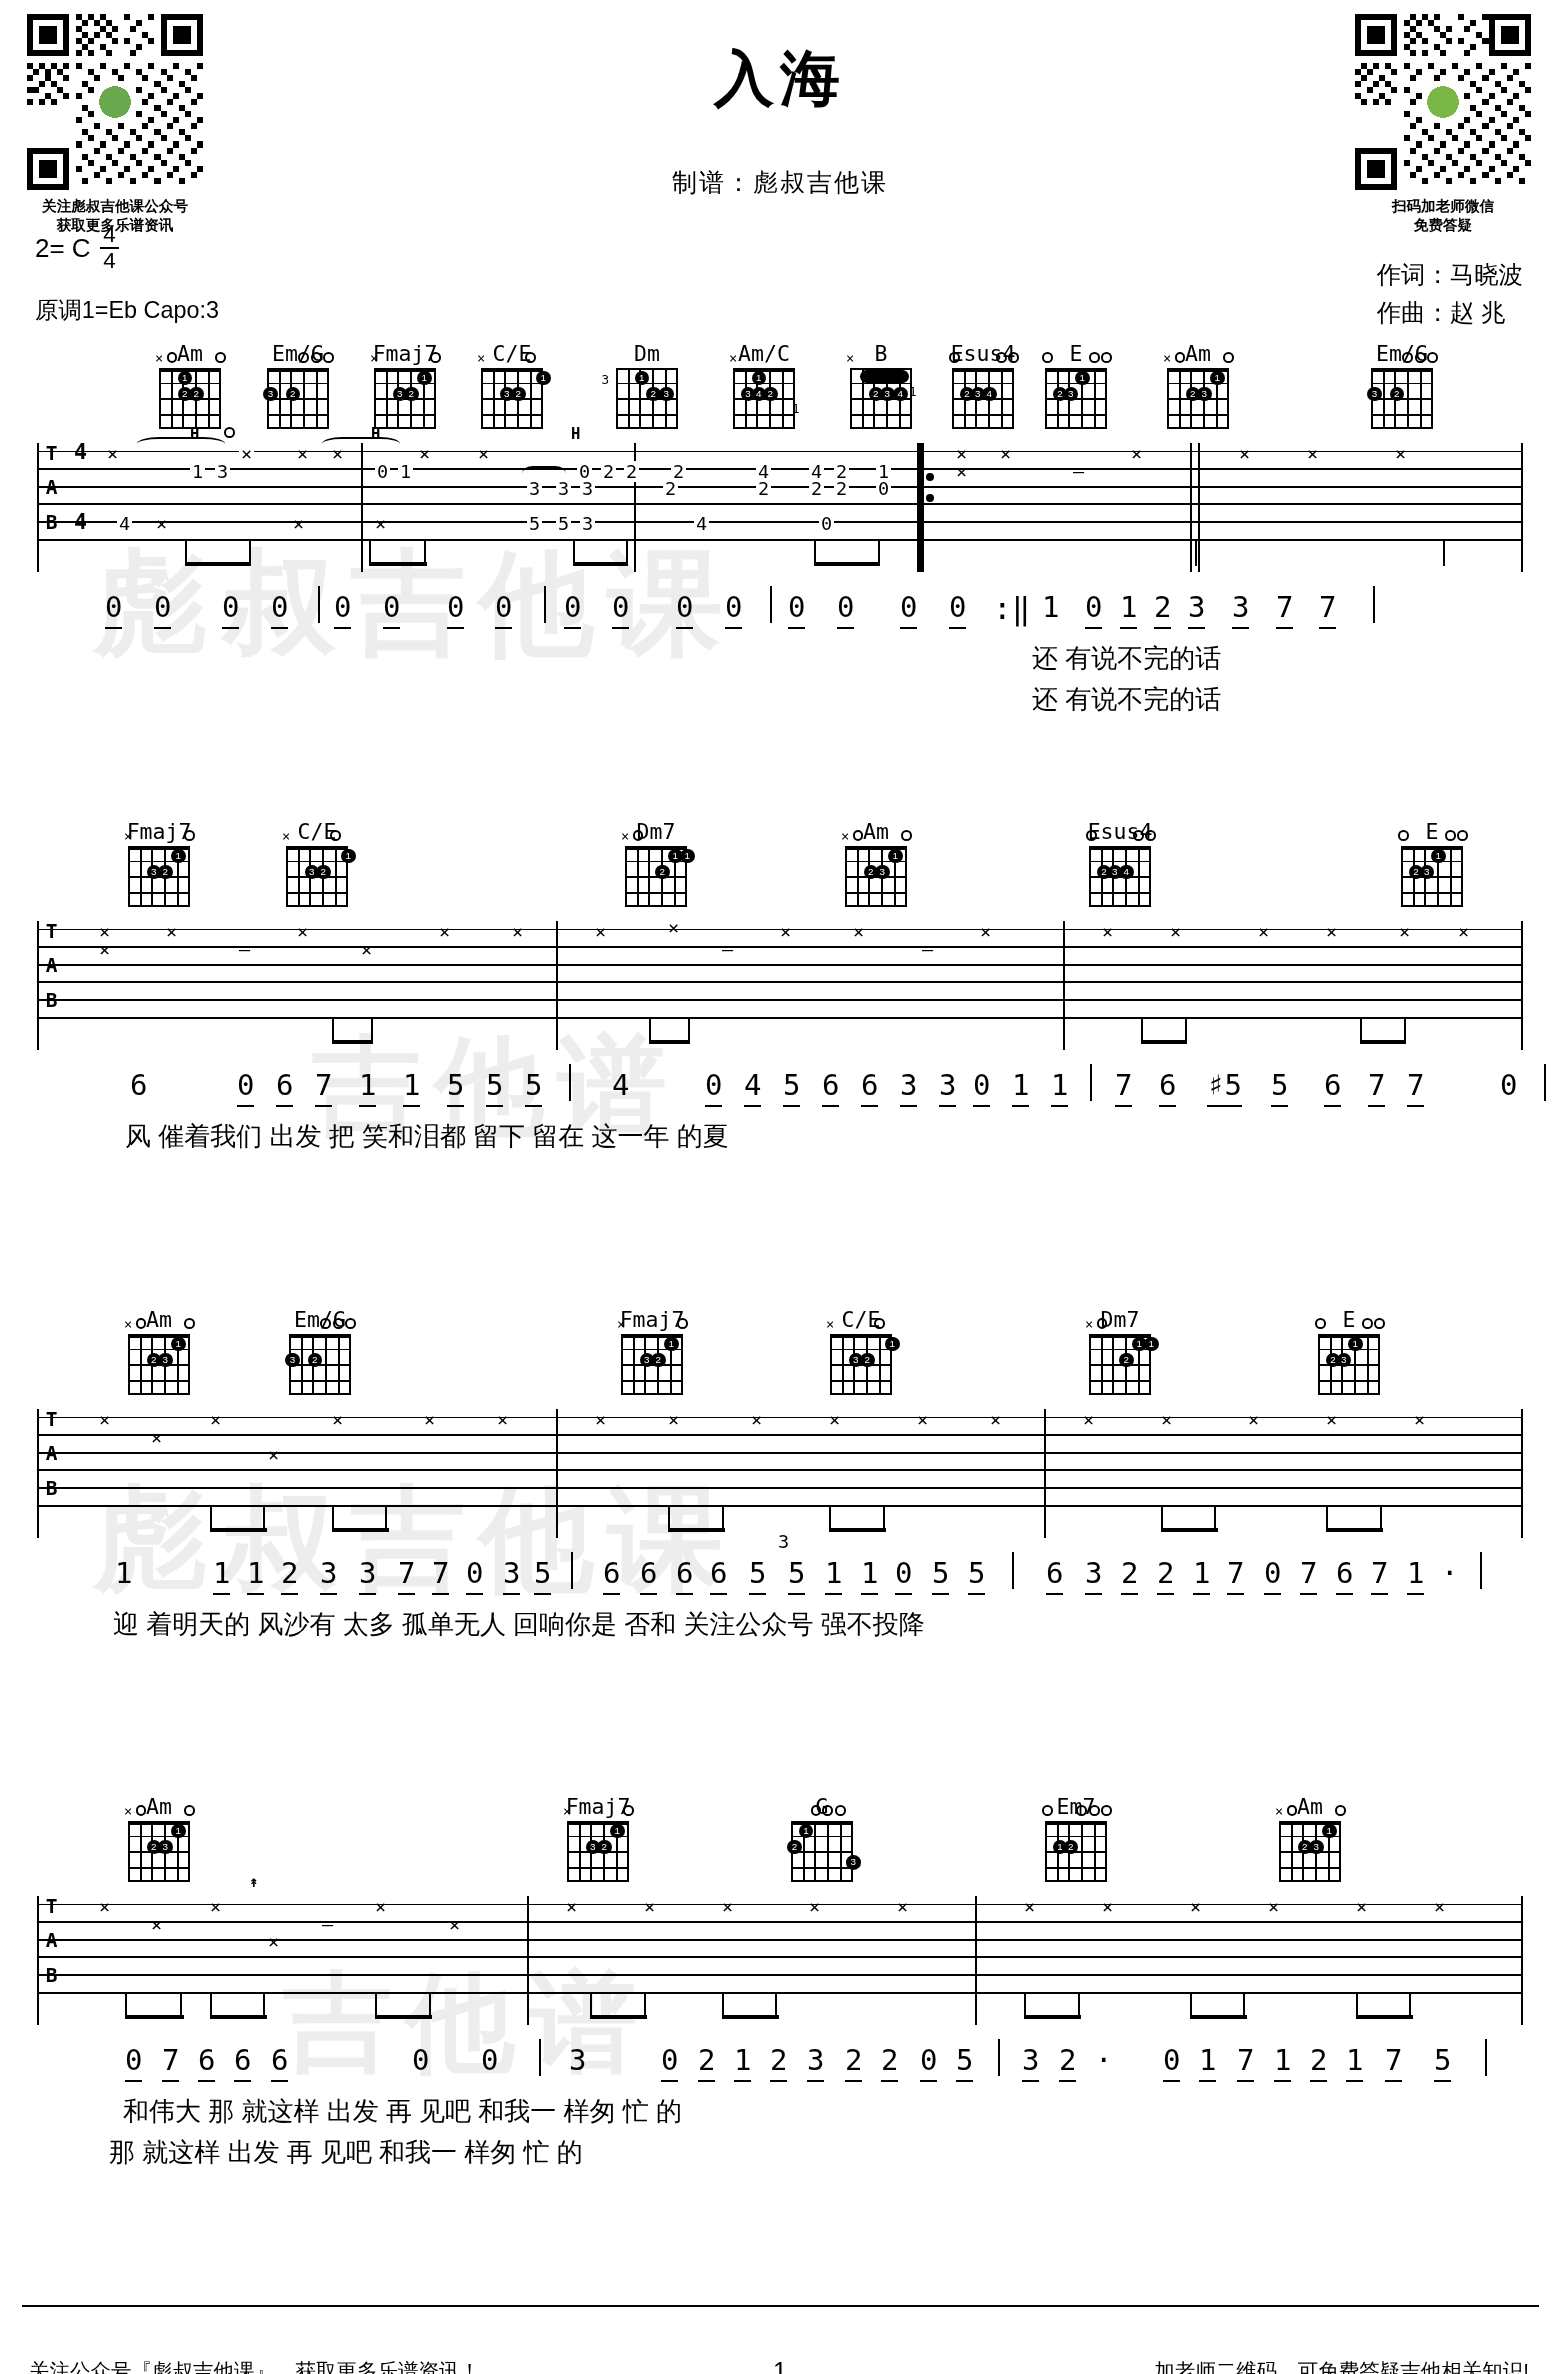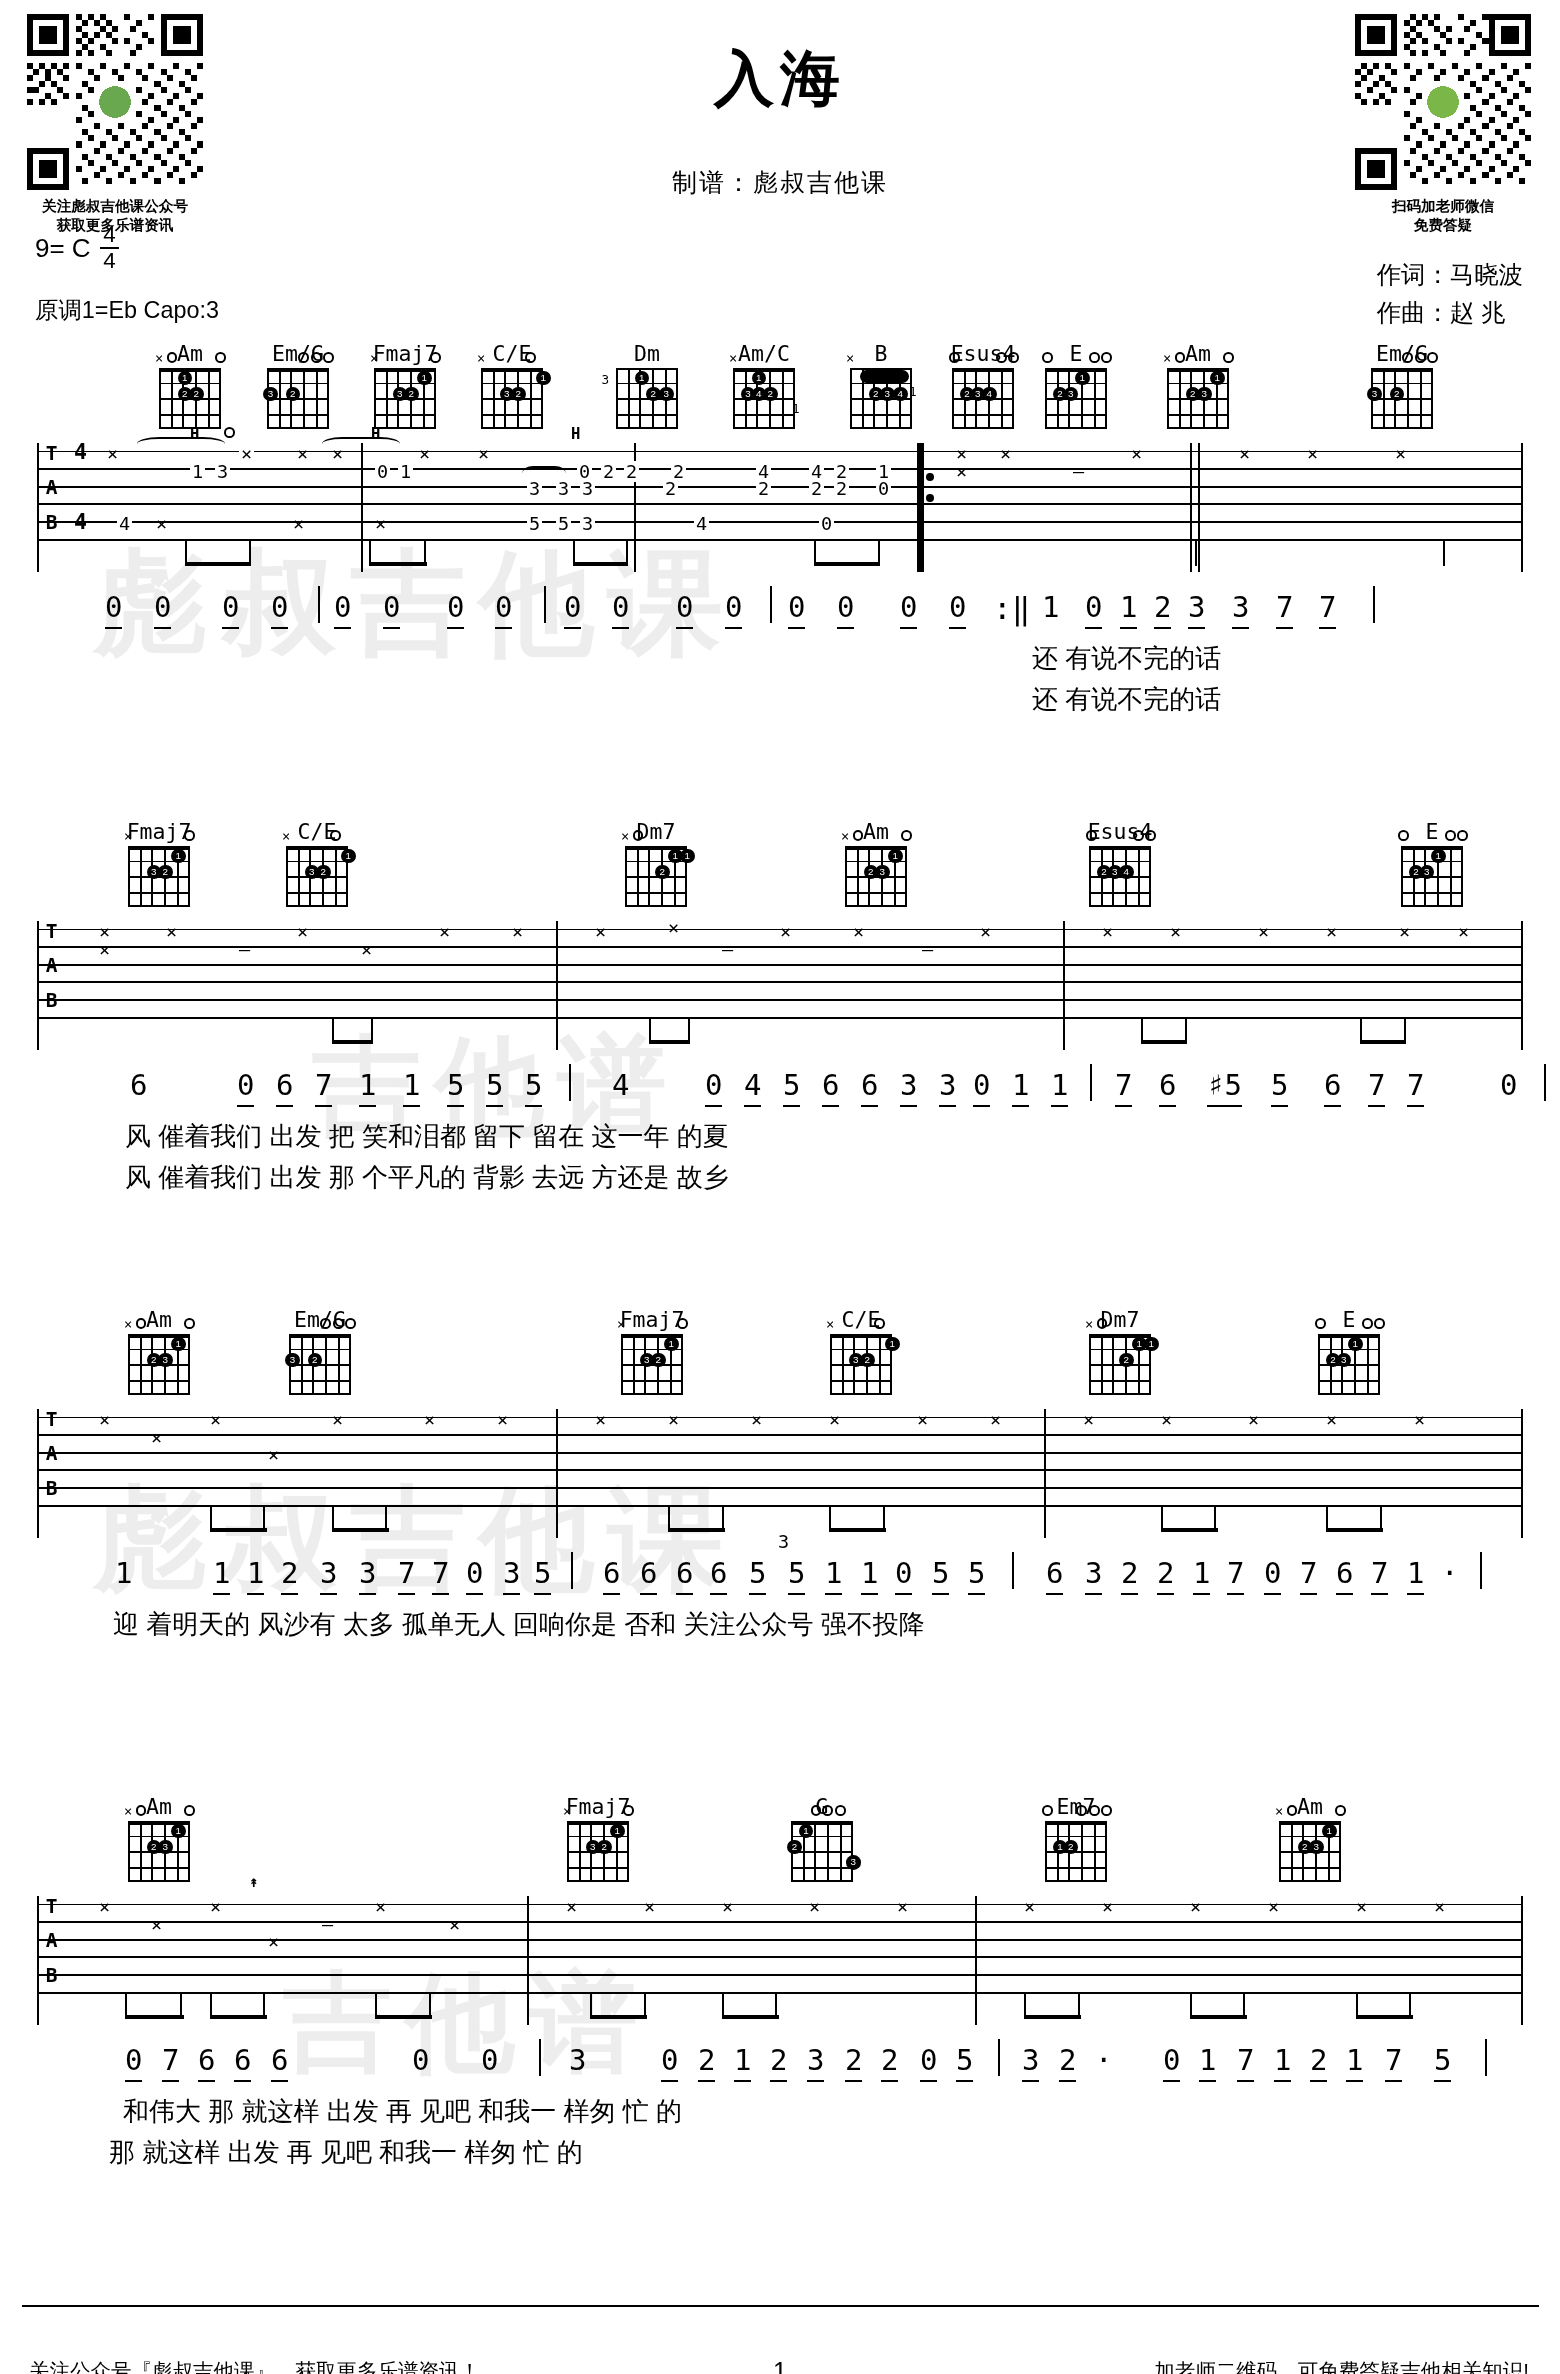--- a/index.html
+++ b/index.html
@@ -478,21 +478,21 @@
       <div>关注彪叔吉他课公众号</div>
       <div>获取更多乐谱资讯</div>
     </div>
   </div>
 
   <div class="title">入海</div>
   <div class="subtitle">制谱：彪叔吉他课</div>
 
   <div class="meta-left">
     <div class="key-line">
-      <span>9= C</span>
+      <span>2= C</span>
       <span class="frac">
         <span class="num">4</span>
         <span class="den">4</span>
       </span>
     </div>
     <div class="orig-key">原调1=Eb  Capo:3</div>
   </div>
 
   <div class="meta-right">
     <div>作词：马晓波</div>
@@ -1103,23 +1103,20 @@
       <span class="n und" style="left:1234px">5</span>
       <span class="n und" style="left:1287px">6</span>
       <span class="n und" style="left:1331px">7</span>
       <span class="n und" style="left:1370px">7</span>
       <span class="n" style="left:1463px">0</span>
       <span class="bl" style="left:1507px; top:-3.9px; height:37px;"></span>
     </div>
 
     <div class="lyrics">
       <span style="left:88px">风      催着我们 出发      把      笑和泪都 留下  留在 这一年  的夏</span>
-    </div>
-    <div class="lyrics">
-      <span style="left:88px">风      催着我们 出发      那      个平凡的 背影  去远 方还是  故乡</span>
     </div>
   </div>
 
   <div class="system" id="sys3">
     <div class="chords">
       <div class="chord" style="left:117px">
         <div class="cname">Am</div>
         <div class="grid">
           <div class="nut"></div>
           <div class="v" style="left:0"></div>

